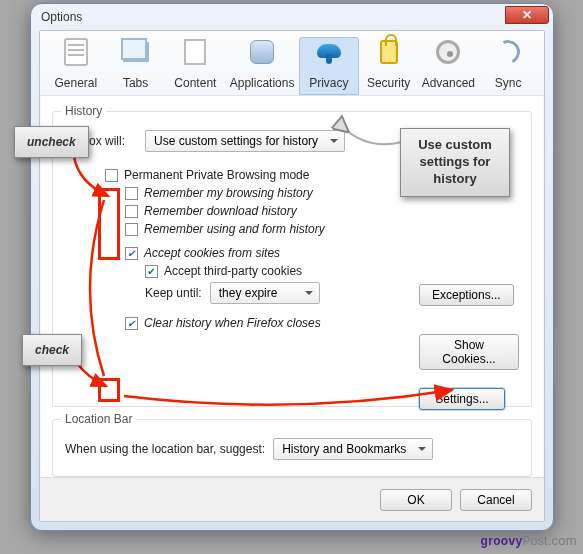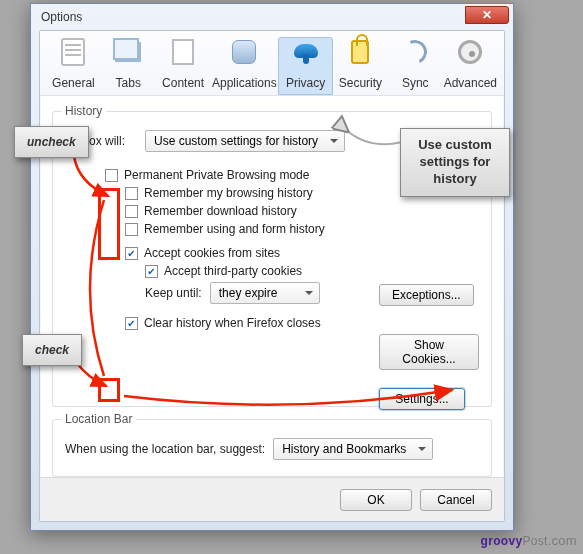--- a/index.html
+++ b/index.html
@@ -1,21 +1,21 @@
 <!DOCTYPE html>
 <html><head>
 <meta charset="utf-8">
 <style>
   * { box-sizing: border-box; font-family: "Segoe UI", Tahoma, sans-serif; font-size: 12px; }
   body { margin: 0; background: #a8a8a8; width: 583px; height: 554px; position: relative; overflow: hidden; }
   .canvas { position: absolute; inset: 0; }
   .window {
-    position: absolute; left: 30px; top: 3px; width: 484px; height: 528px;
+    position: absolute; left: 30px; top: 3px; width: 524px; height: 528px;
     background: linear-gradient(#eef3fa, #d8e2ef);
-    border: 1px solid #6f8ab0; border-radius: 1px;
+    border: 1px solid #6f8ab0; border-radius: 12px;
     box-shadow: 0 4px 20px rgba(0,0,0,0.4);
   }
   .titlebar {
     height: 26px; display: flex; align-items: center;
     padding: 0 4px 0 10px; color: #333;
   }
   .title-text { flex: 1; }
   .close-btn {
     width: 44px; height: 18px; border-radius: 0 3px 3px 0;
     background: linear-gradient(#e87a6e, #c8402f);
@@ -58,21 +58,21 @@
     content: ""; position: absolute; right: 6px; top: 8px;
     border: 4px solid transparent; border-top-color: #555;
   }
   .chk {
     width: 13px; height: 13px; border: 1px solid #8a8a8a; background: #fff;
     display: inline-flex; align-items: center; justify-content: center; margin-right: 6px;
     font-size: 10px; color: #1460c4; cursor: pointer;
   }
   .chk.on::before { content: "✔"; }
   .indent1 { padding-left: 40px; }
-  .indent2 { padding-left: 60px; }
+  .indent2 { padding-left: 60px; font-style: italic; }
   .btn {
     border: 1px solid #a8a8a8; background: linear-gradient(#fdfdfd,#e4e4e4);
     padding: 3px 12px; border-radius: 3px; cursor: pointer; display: inline-block;
     min-width: 86px; text-align: center;
   }
   .btn.hl { border-color: #3c7fb1; box-shadow: 0 0 0 1px rgba(60,127,177,0.3); }
   .side-col { position: absolute; right: 12px; width: 100px; }
   .footer {
     position: absolute; left: 0; right: 0; bottom: 0; height: 44px;
     background: #f0f0f0; border-top: 1px solid #dcdcdc;
@@ -157,29 +157,29 @@
           <div class="tlabel">Privacy</div>
         </div>
         <div class="tab">
           <div class="ticon">
               <div class="ic-security"></div>
             </div>
           <div class="tlabel">Security</div>
         </div>
         <div class="tab">
           <div class="ticon">
+              <div class="ic-adv"></div>
+            </div>
+          <div class="tlabel">Advanced</div>
+        </div>
+        <div class="tab">
+          <div class="ticon">
               <div class="ic-sync"></div>
             </div>
           <div class="tlabel">Sync</div>
-        </div>
-        <div class="tab">
-          <div class="ticon">
-              <div class="ic-adv"></div>
-            </div>
-          <div class="tlabel">Advanced</div>
         </div>
       </div>
 
       <div class="pane">
 
         <div class="group" style="height:296px">
           <span class="group-title">History</span>
 
           <div class="row" style="margin-top:4px">
             <span class="label" style="width:80px">Firefox will:</span>

